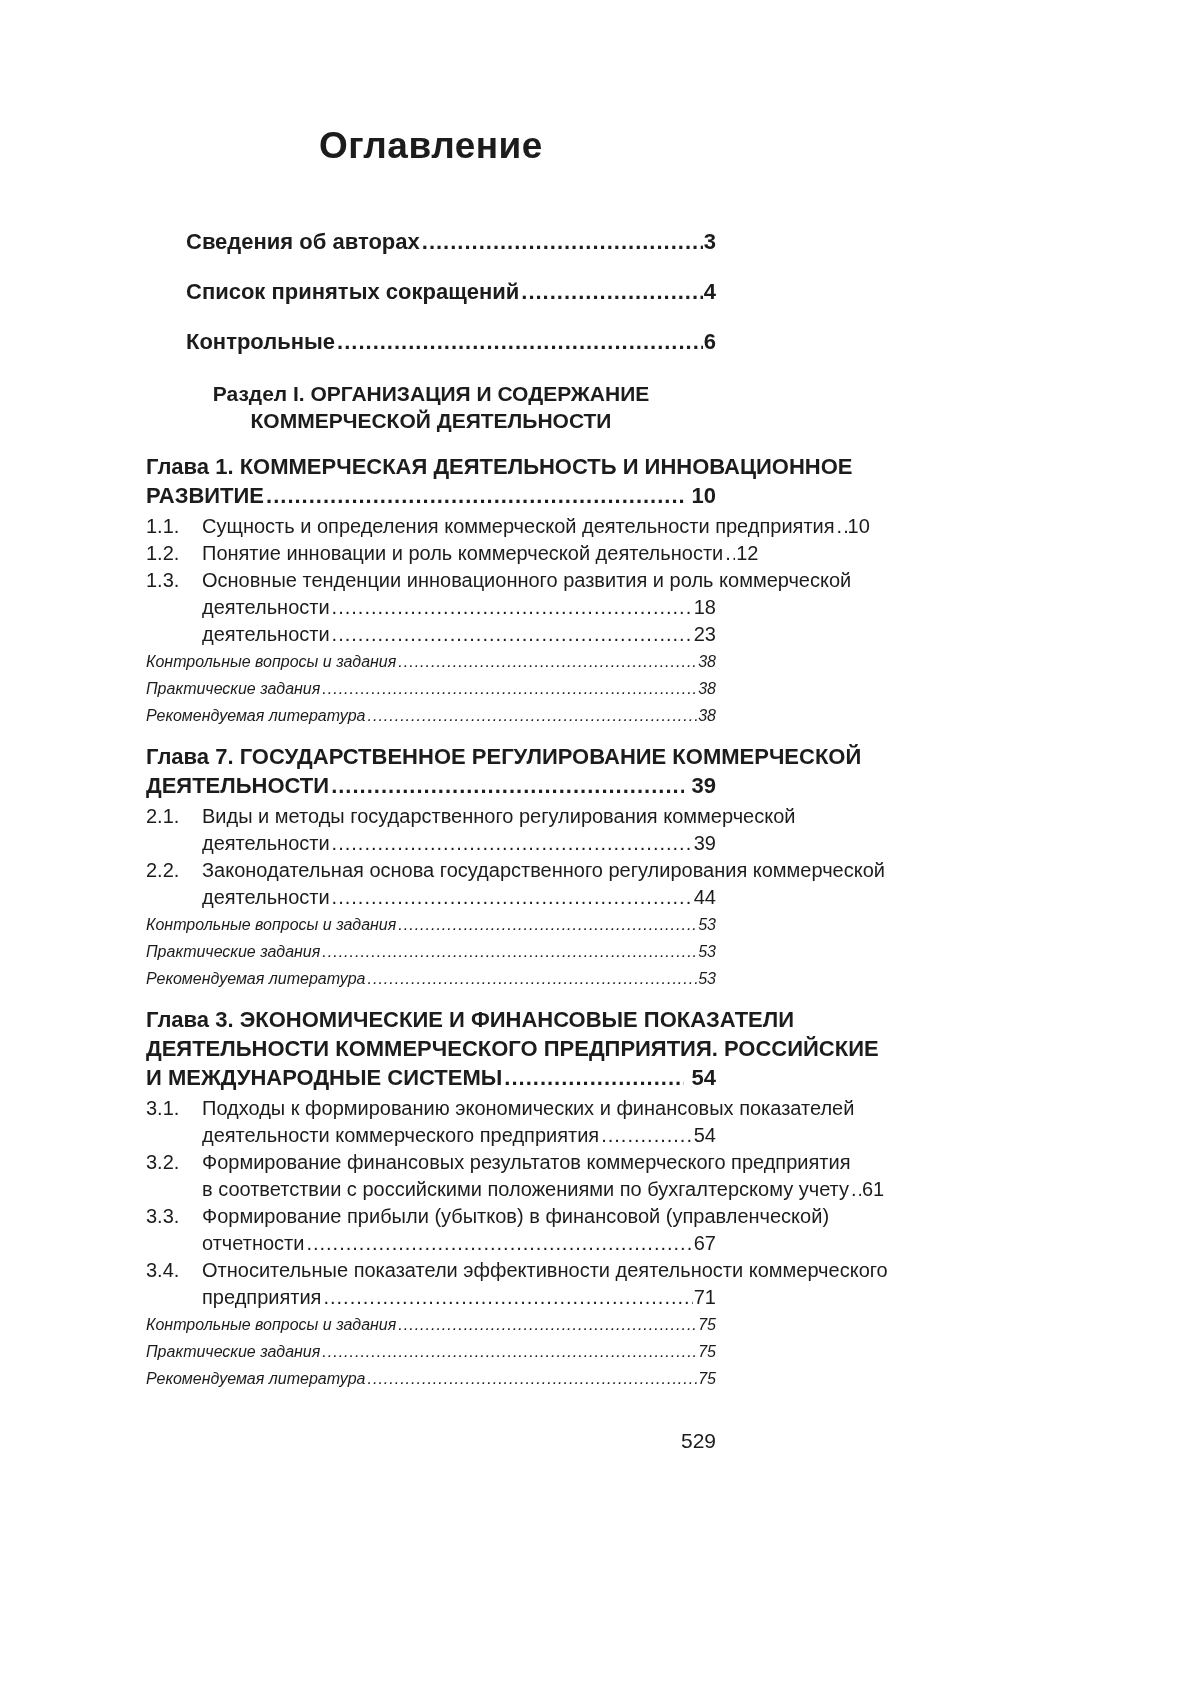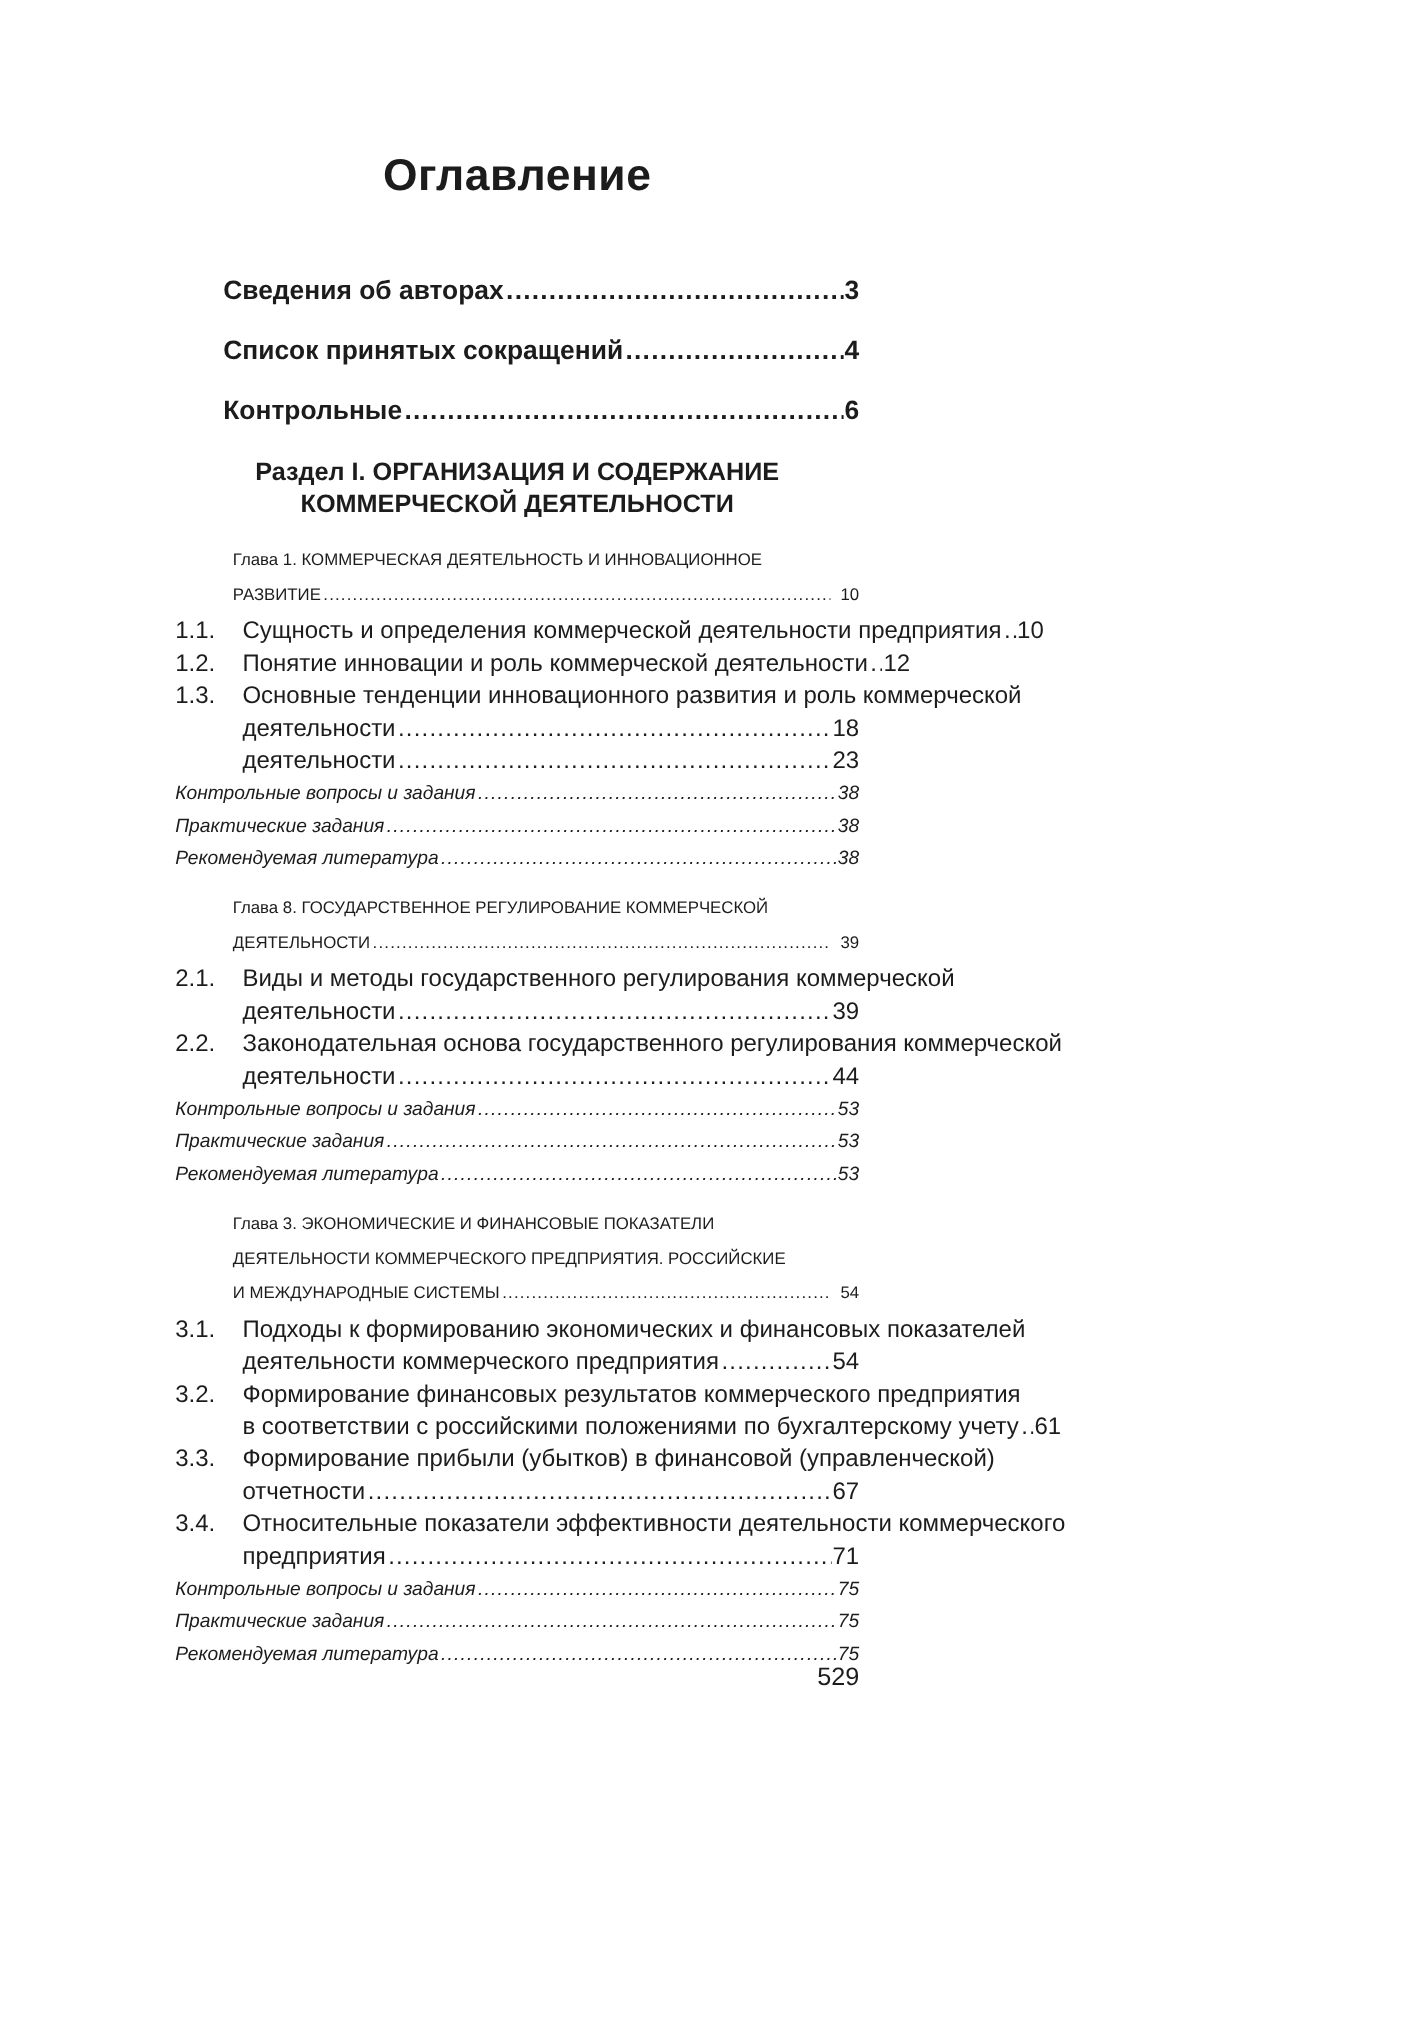--- a/index.html
+++ b/index.html
@@ -55,44 +55,43 @@
     text-align: center;
     font-size: 21px; font-weight: 700;
     line-height: 27px;
     margin: 24px 0 18px 0;
   }
   .section-heading div { white-space: nowrap; }
 
   
   .chapter { margin-top: 13px; }
   .chapter-heading {
-    font-size: 14px; font-weight: 400;
+    font-size: 22px; font-weight: 700;
     line-height: 29px;
     margin-bottom: 3px;
-    margin-left: 48px;
   }
   .chapter-heading .hline { display: flex; align-items: center; }
   .chapter-heading .hline-plain { white-space: nowrap; }
 
   .toc-item { font-size: 20px; }
   .item-line {
     display: flex; align-items: baseline;
     font-size: 20px; line-height: 27px;
   }
   .num { flex: 0 0 56px; white-space: nowrap; }
 
   .extra-line {
     display: flex; align-items: baseline;
     font-size: 16px; font-style: italic;
     line-height: 27px;
   }
 
   .folio {
     position: absolute;
-    top: 1385px;
+    top: 1428px;
     right: 236px;
     font-size: 21px;
     line-height: 26px;
   }
 </style>
 </head>
 <body>
 
 <div class="page">
   <h1 class="title">Оглавление</h1>
@@ -177,21 +176,21 @@
           <span class="pg">38</span>
         </div>
         <div class="extra-line">
           <span class="txt">Рекомендуемая литература</span>
           <span class="dots"></span>
           <span class="pg">38</span>
         </div>
       </section>
       <section class="chapter">
         <div class="chapter-heading">
-          <div class="hline-plain">Глава 8. ГОСУДАРСТВЕННОЕ РЕГУЛИРОВАНИЕ КОММЕРЧЕСКОЙ</div>
+          <div class="hline-plain">Глава 7. ГОСУДАРСТВЕННОЕ РЕГУЛИРОВАНИЕ КОММЕРЧЕСКОЙ</div>
           <div class="hline">
             <span class="txt">ДЕЯТЕЛЬНОСТИ</span>
             <span class="dots"></span>
             <span class="pg pad">39</span>
           </div>
         </div>
         <div class="toc-item">
           <div class="item-line">
             <span class="num">2.1.</span>
             <span class="txt">Виды и методы государственного регулирования коммерческой</span>

